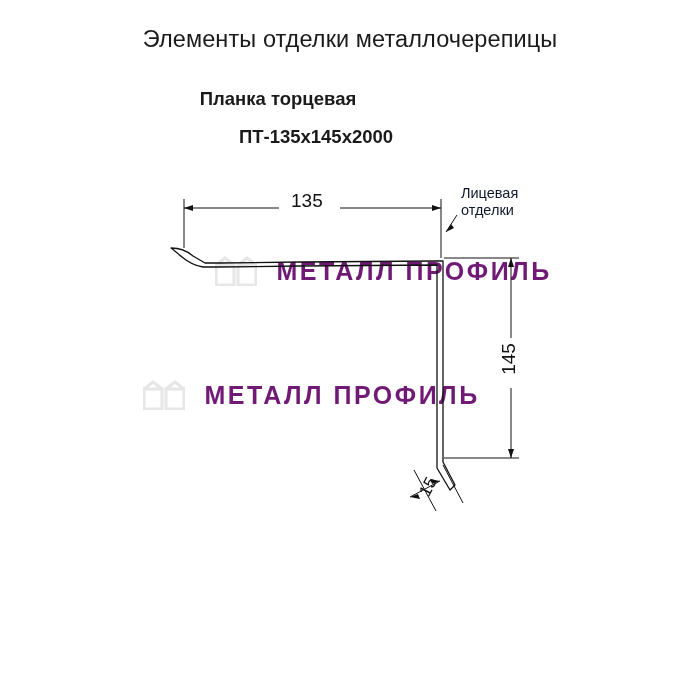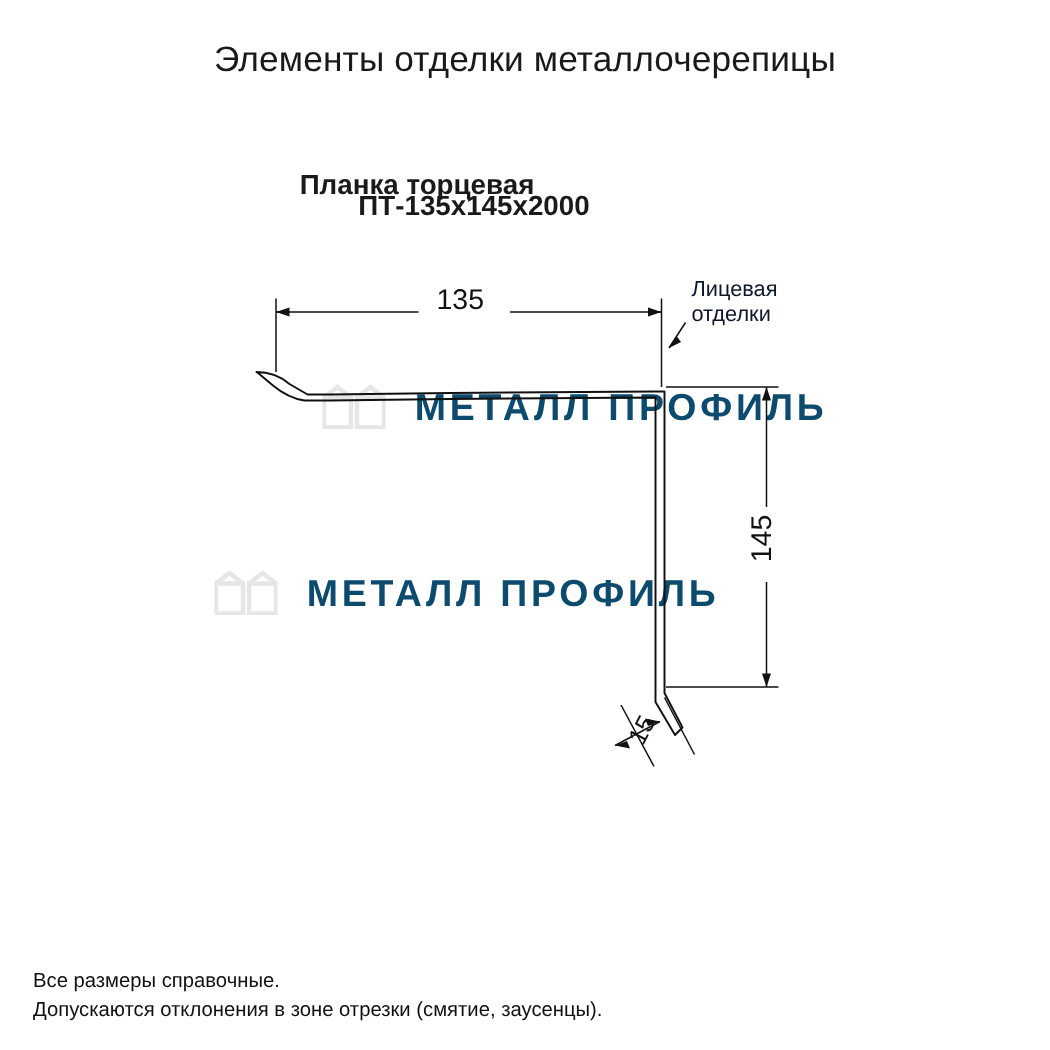--- a/index.html
+++ b/index.html
@@ -31,35 +31,34 @@
     letter-spacing: 0.1px;
   }
   .title-sub {
     position: absolute;
     top: 88px;
     left: 0;
     width: 556px;
     text-align: center;
     font-size: 18.5px;
     font-weight: bold;
-    margin-top: 24px;
   }
   .title-code {
     position: absolute;
     top: 126px;
     left: 0;
     width: 632px;
     text-align: center;
     font-size: 18.5px;
     font-weight: bold;
   }
   
   .watermark {
     position: absolute;
-    color: #0c4a6e;
+    color: #701a75;
     font-weight: bold;
     font-size: 25px;
     letter-spacing: 2.5px;
     white-space: nowrap;
     user-select: none;
   }
   .wm-1 { top: 256px; left: 215px; }
   .wm-2 { top: 380px; left: 143px; }
   .wm-mark {
     display: inline-block;
@@ -205,18 +204,14 @@
 
   <div class="dim-label dim-135">135</div>
   <div class="dim-label dim-145">145</div>
   <div class="dim-label dim-15">15</div>
 
   <div class="face-label">
     <div>Лицевая</div>
     <div>отделки</div>
   </div>
 
-  <div class="footer">
-    <div>Все размеры справочные.</div>
-    <div>Допускаются отклонения в зоне отрезки (смятие, заусенцы).</div>
-  </div>
 
 </div>
 
 </body></html>

